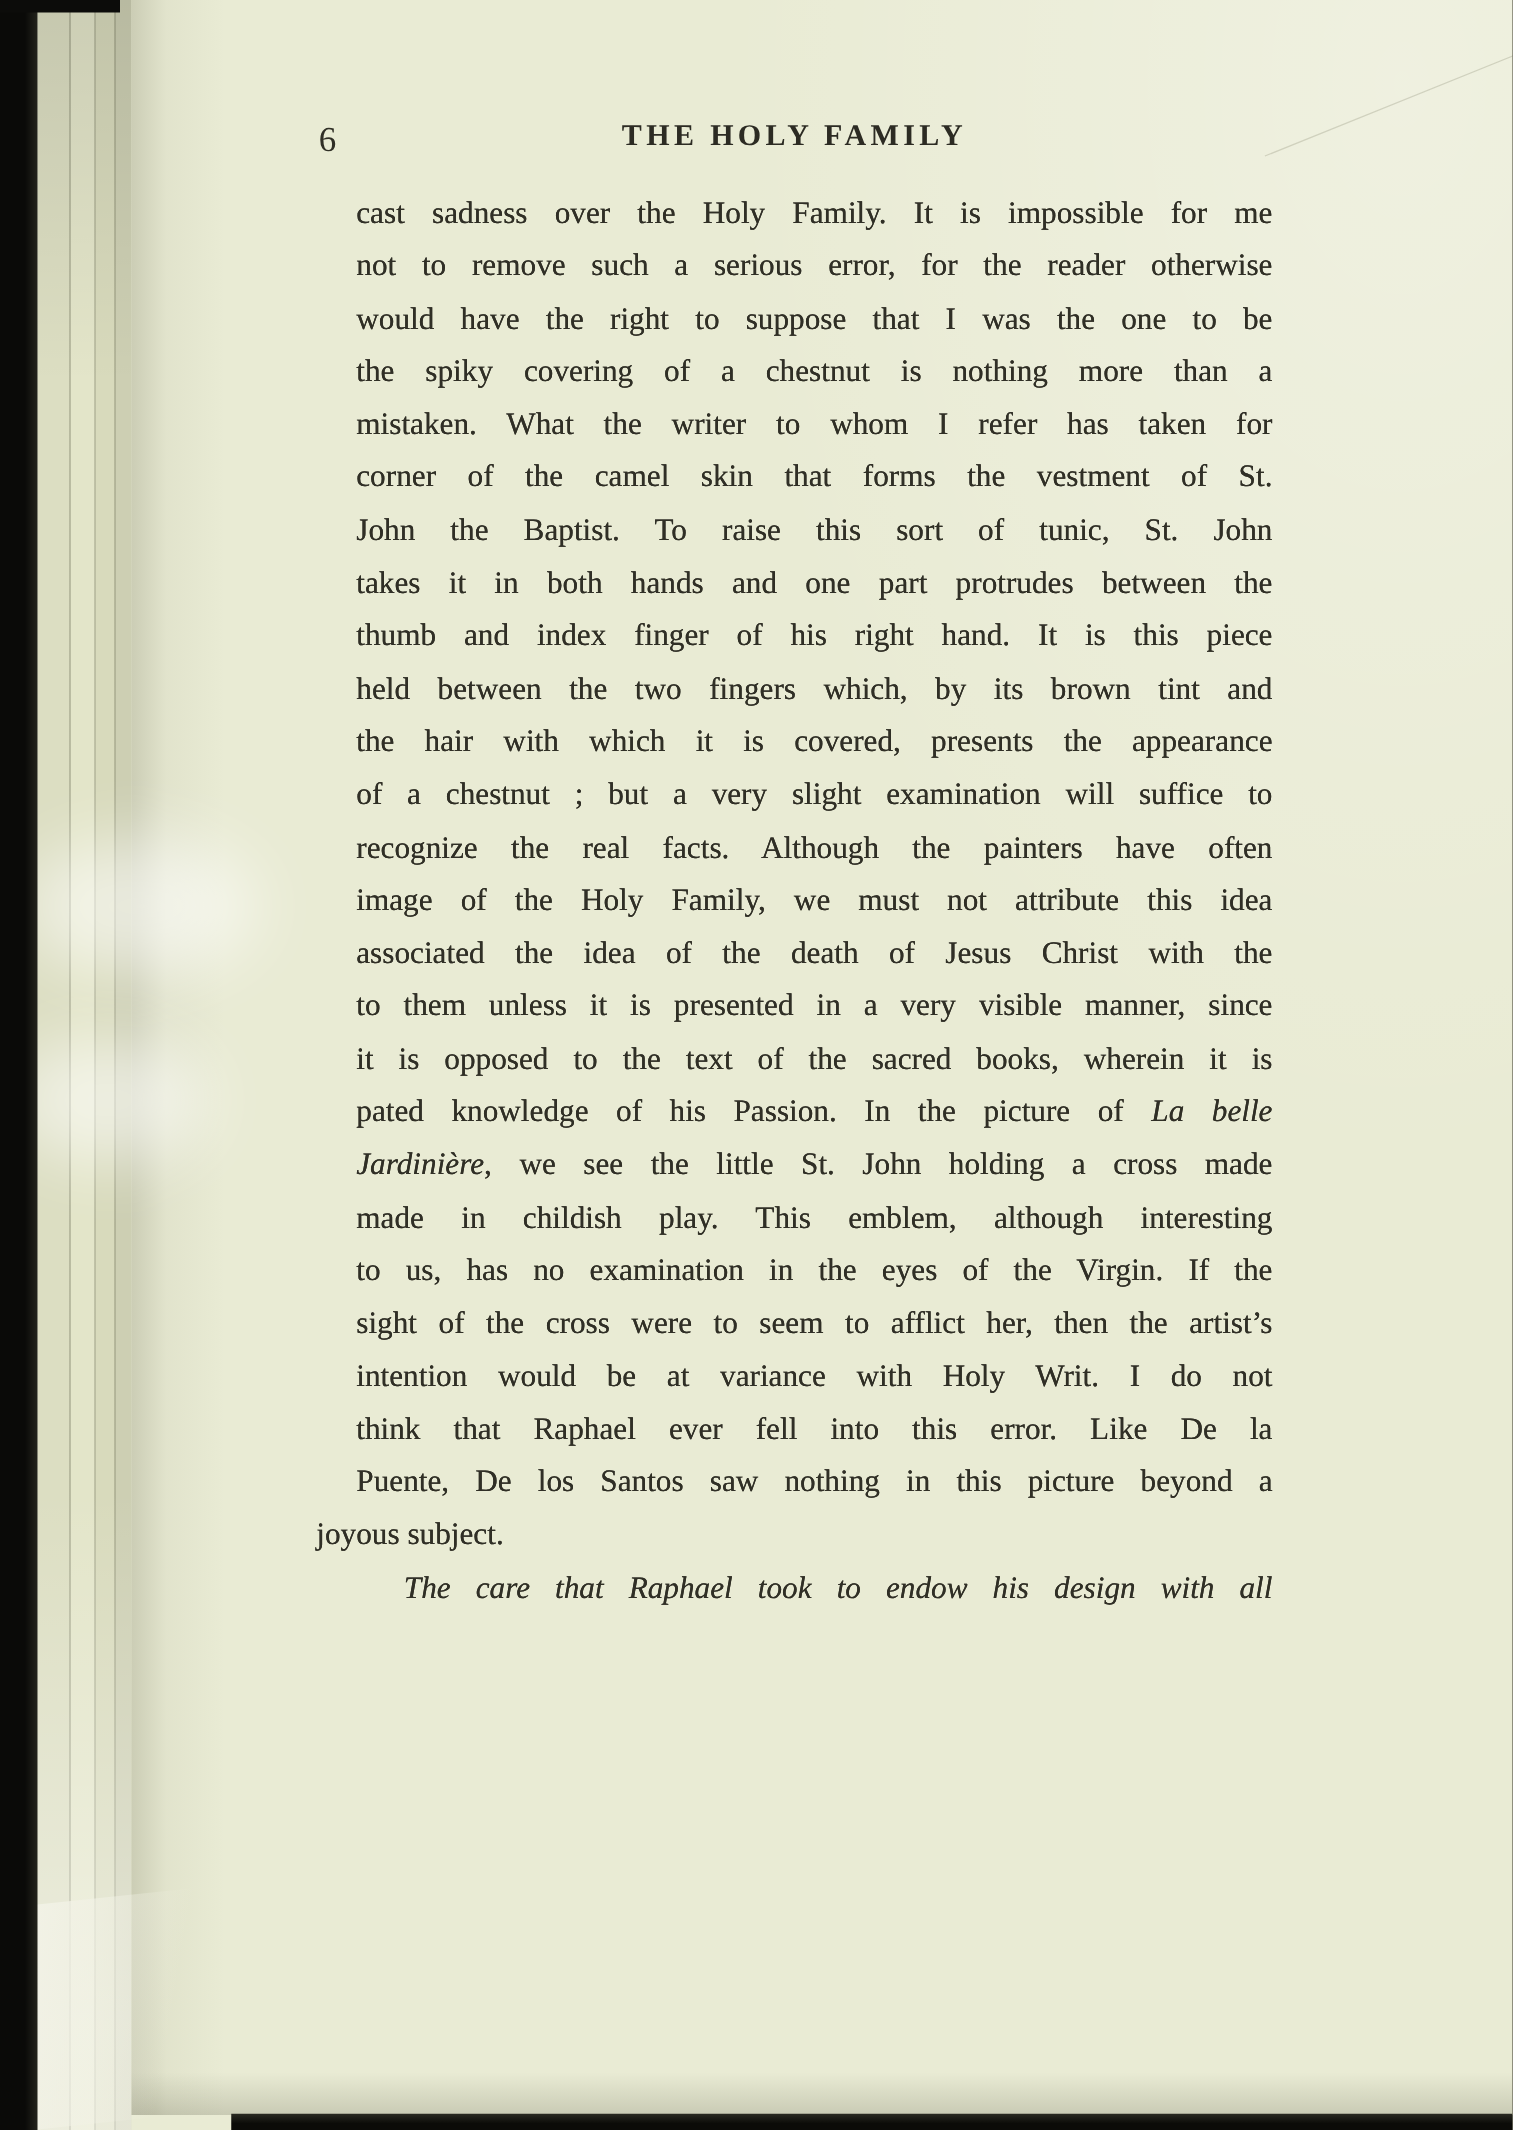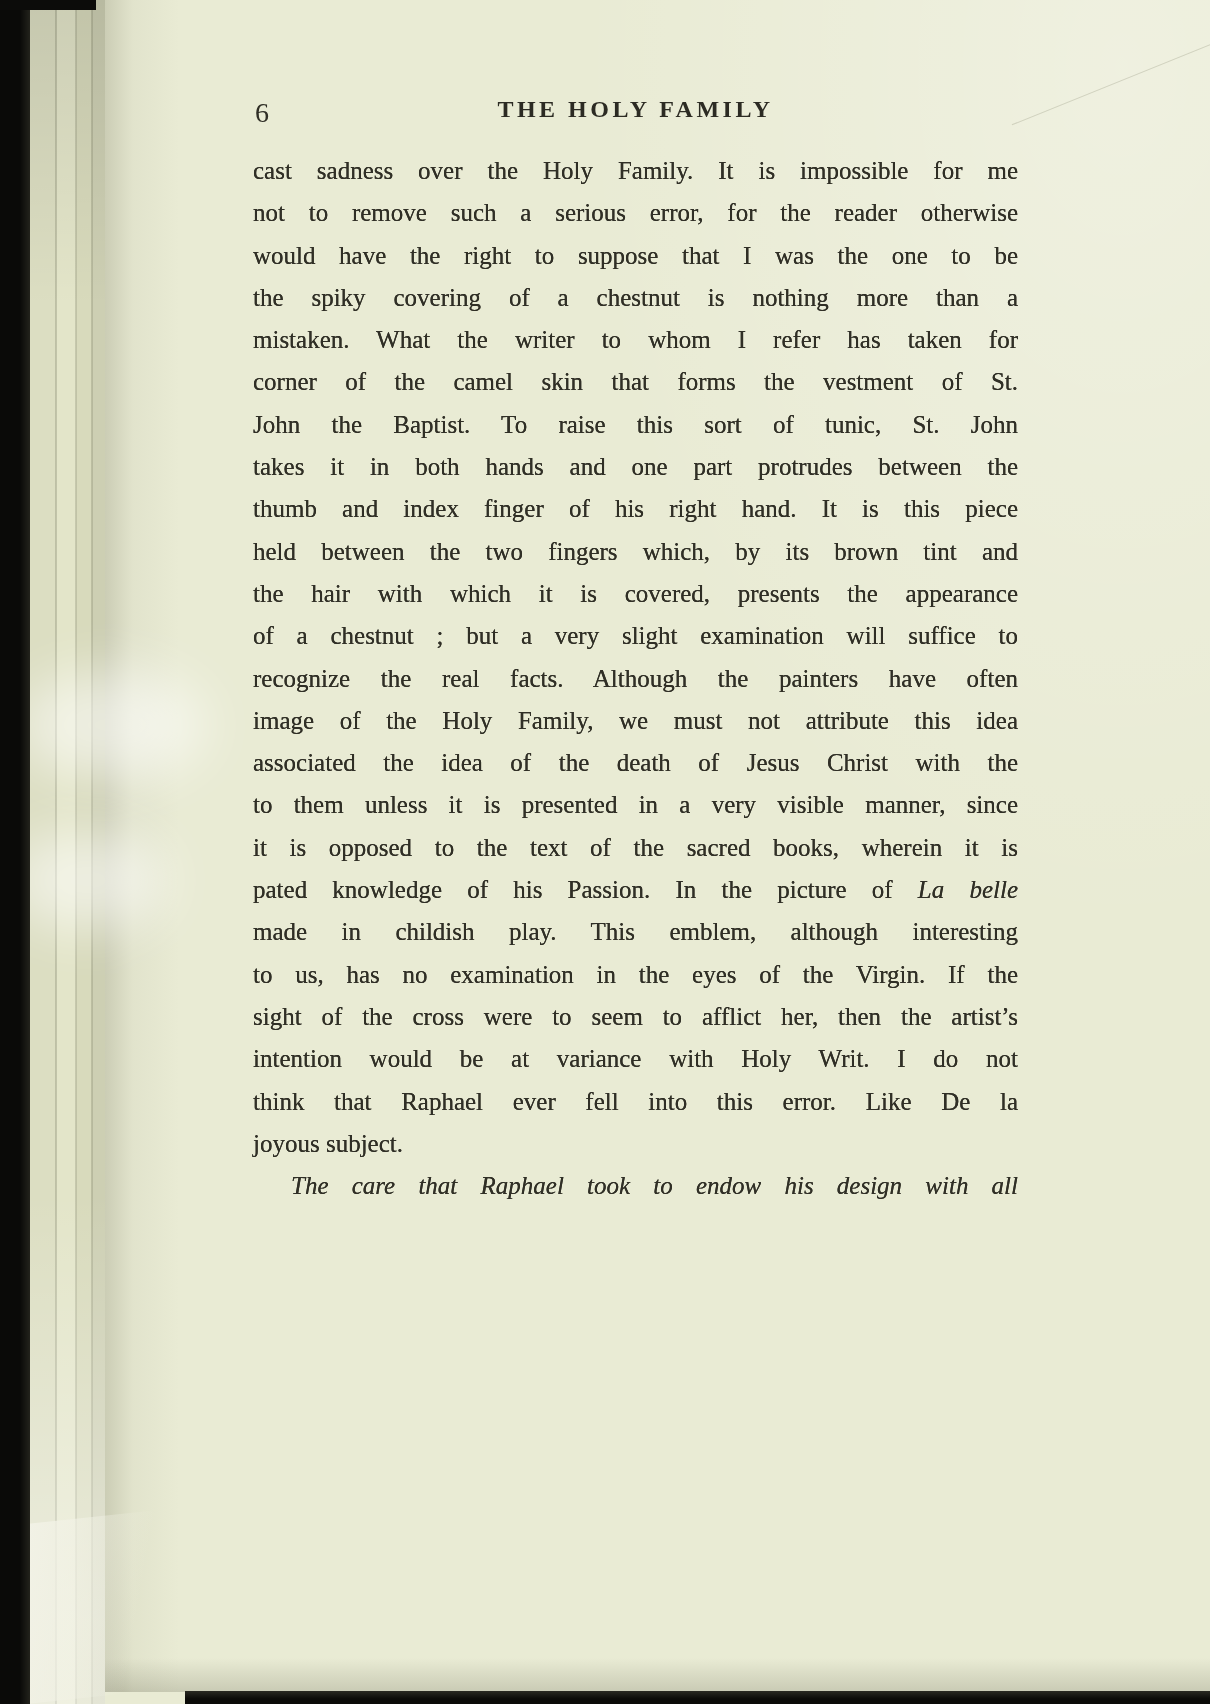--- a/index.html
+++ b/index.html
@@ -111,21 +111,21 @@
   .body {
     position: absolute; top: 150px; left: 0; width: 765px;
     font-size: 25px;
     text-shadow: 0 0 0.4px currentColor;
   }
   .line {
     line-height: 42.3px;
     text-align: justify;
     text-align-last: left;
   }
-  .line.just { text-align-last: justify; }
+  .line.just { text-align-last: justify; margin-left: 32px; }
   .line.indent { text-indent: 38px; font-style: italic; }
   .line i { }
 </style>
 </head>
 <body>
 
 <div class="scan">
 
   <div class="page">
     <div class="crease"></div>
@@ -148,25 +148,27 @@
           <div class="line just">thumb and index finger of his right hand.  It is this piece</div>
           <div class="line just">held between the two fingers which, by its brown tint and</div>
           <div class="line just">the hair with which it is covered, presents the appearance</div>
           <div class="line just">of a chestnut ; but a very slight examination will suffice to</div>
           <div class="line just">recognize the real facts.  Although the painters have often</div>
           <div class="line just">image of the Holy Family, we must not attribute this idea</div>
           <div class="line just">associated the idea of the death of Jesus Christ with the</div>
           <div class="line just">to them unless it is presented in a very visible manner, since</div>
           <div class="line just">it is opposed to the text of the sacred books, wherein it is</div>
           <div class="line just">pated knowledge of his Passion.  In the picture of <i>La belle</i></div>
+          <div class="line just"><i>Jardinière</i>, we see the little St. John holding a cross made</div>
           <div class="line just">made in childish play.  This emblem, although interesting</div>
           <div class="line just">to us, has no examination in the eyes of the Virgin.  If the</div>
           <div class="line just">sight of the cross were to seem to afflict her, then the artist’s</div>
           <div class="line just">intention would be at variance with Holy Writ.  I do not</div>
           <div class="line just">think that Raphael ever fell into this error.  Like De la</div>
+          <div class="line just">Puente, De los Santos saw nothing in this picture beyond a</div>
           <div class="line">joyous subject.</div>
           <div class="line just indent">The care that Raphael took to endow his design with all</div>
         </div>
     </div>
   </div>
 
   <div class="page-edges"></div>
   <div class="corner-light"></div>
   <div class="blotch b1"></div>
   <div class="blotch b2"></div>

